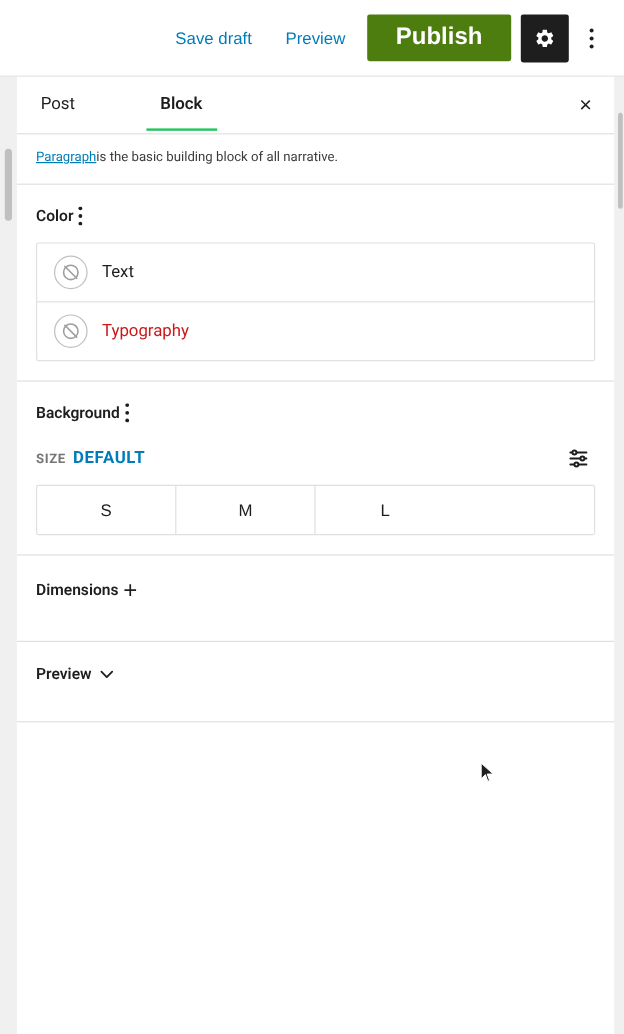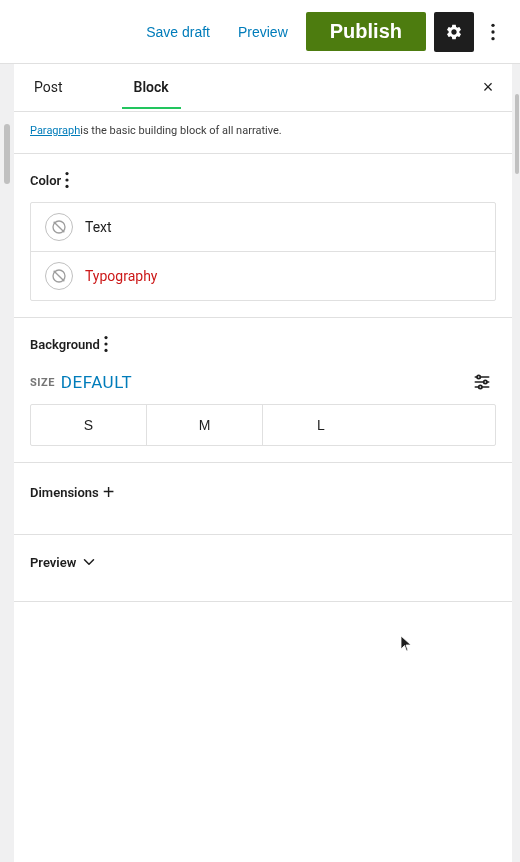--- a/index.html
+++ b/index.html
@@ -253,22 +253,22 @@
       justify-content: space-between;
       margin-bottom: 10px;
     }
     .size-label {
       font-size: 11px;
       font-weight: 700;
       color: #757575;
       letter-spacing: 0.5px;
     }
     .size-default-label {
-      font-size: 17px;
-      font-weight: 400;
+      font-size: 14px;
+      font-weight: 700;
       color: #007cba;
       letter-spacing: 0.5px;
       margin-left: 6px;
     }
     .size-label-group {
       display: flex;
       align-items: center;
     }
     .filter-btn {
       background: none;

